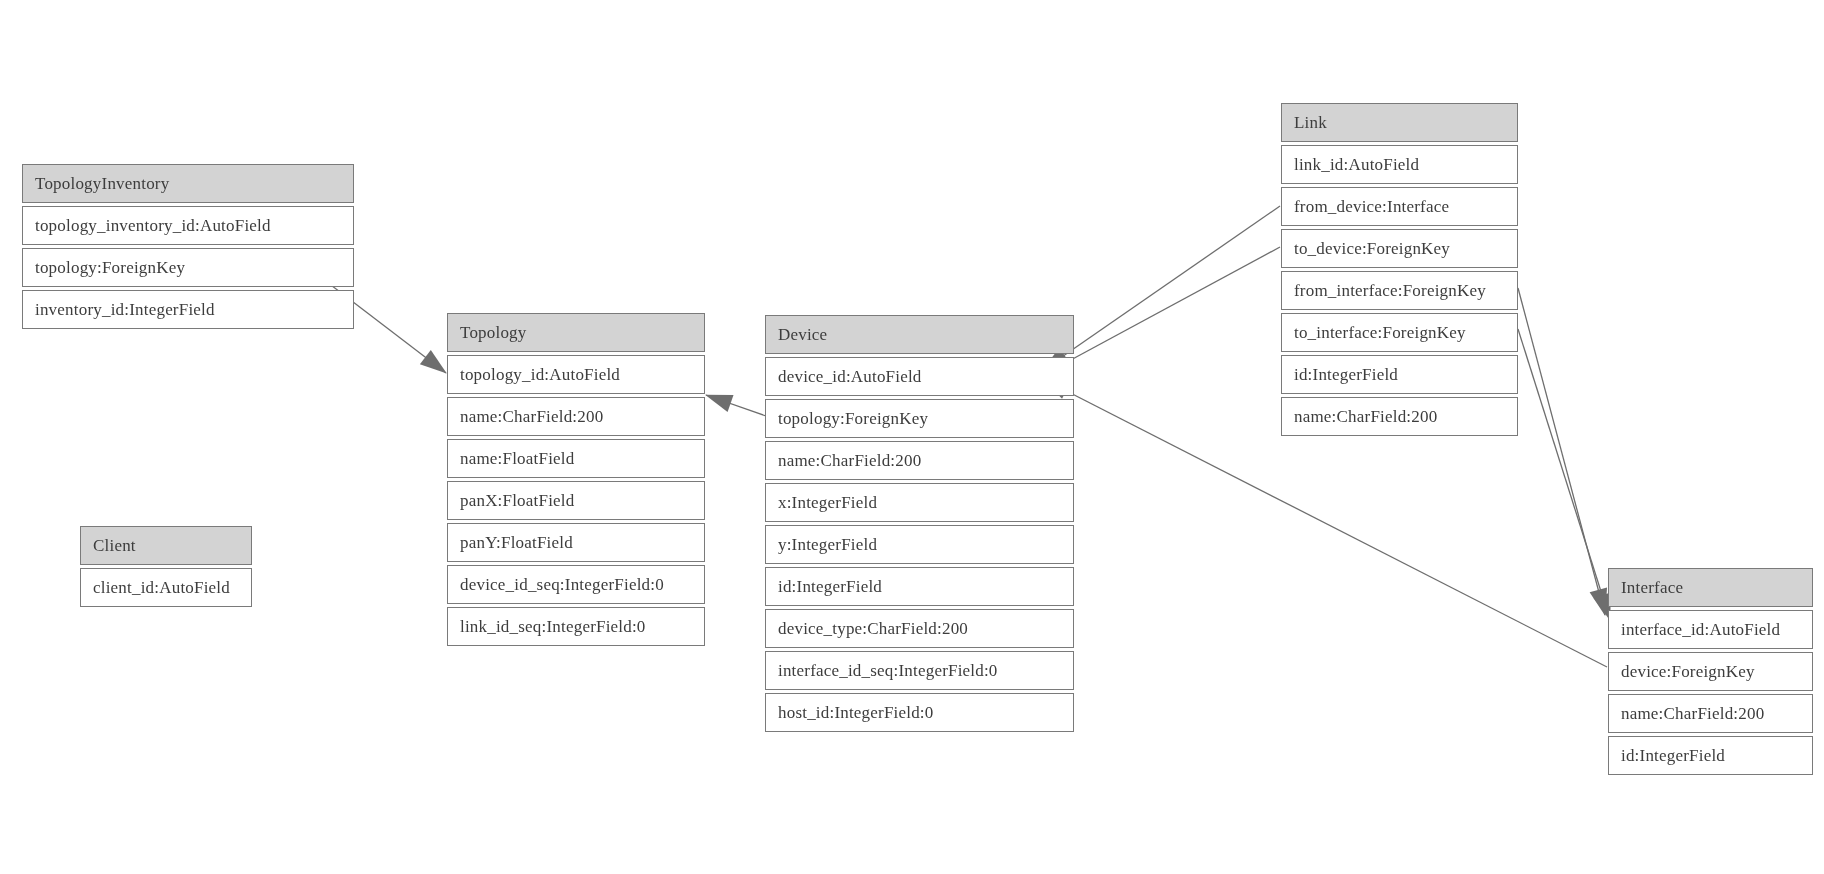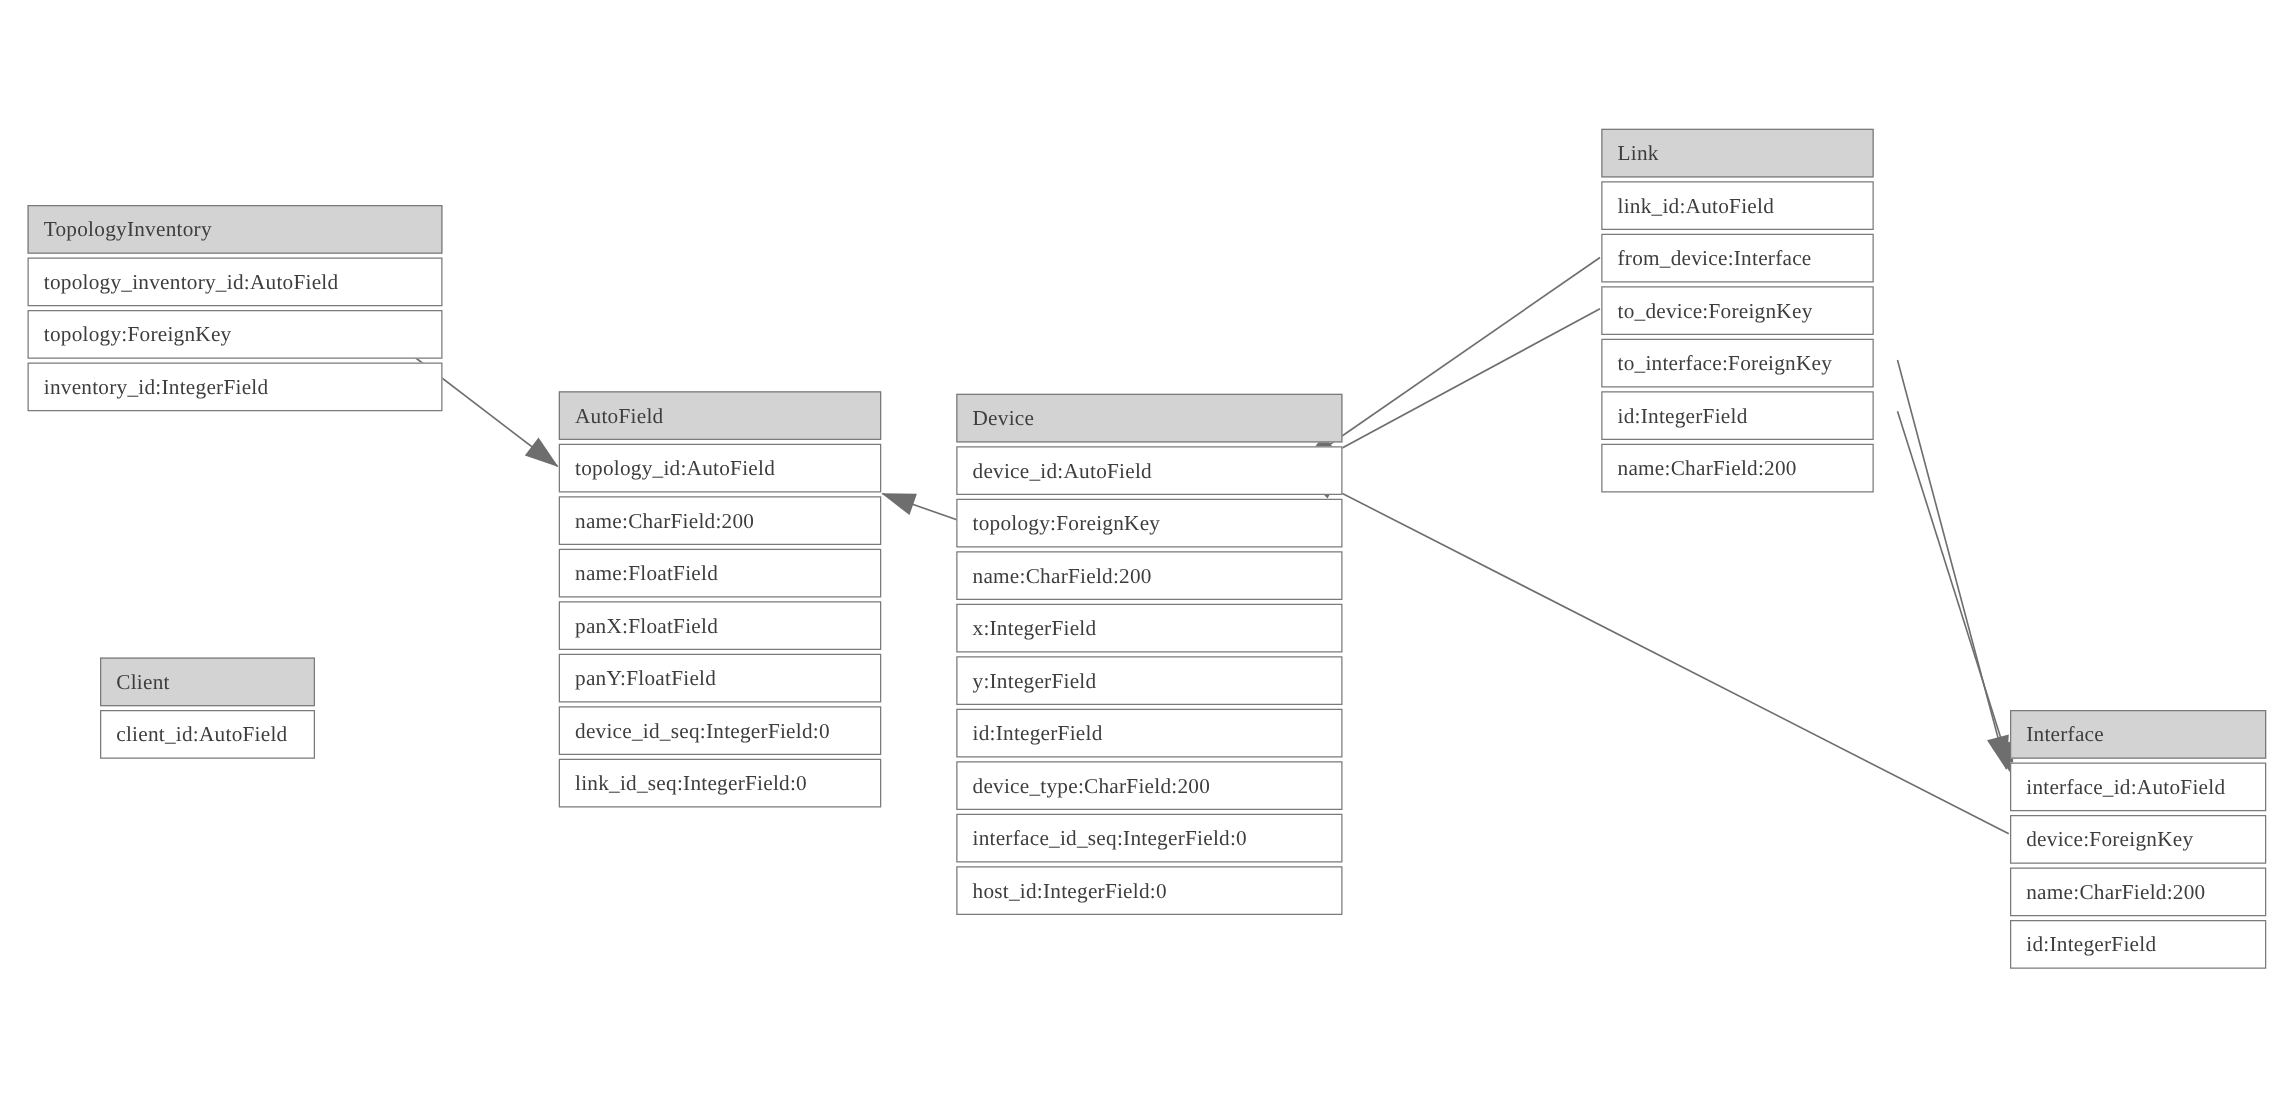--- a/index.html
+++ b/index.html
@@ -70,21 +70,21 @@
       <line x1="1518" y1="329" x2="1610" y2="620" class="edge-line" stroke="#6e6e6e" marker-end="url(#arrowhead)"></line>
     </svg>
 
 <div class="entity" style="left: 22px; top: 164px; width: 332px;">
       <div class="cell header">TopologyInventory</div>
       <div class="cell">topology_inventory_id:AutoField</div>
       <div class="cell">topology:ForeignKey</div>
       <div class="cell">inventory_id:IntegerField</div>
     </div>
     <div class="entity" style="left: 447px; top: 313px; width: 258px;">
-      <div class="cell header">AutoField</div>
+      <div class="cell header">Topology</div>
       <div class="cell">topology_id:AutoField</div>
       <div class="cell">name:CharField:200</div>
       <div class="cell">name:FloatField</div>
       <div class="cell">panX:FloatField</div>
       <div class="cell">panY:FloatField</div>
       <div class="cell">device_id_seq:IntegerField:0</div>
       <div class="cell">link_id_seq:IntegerField:0</div>
     </div>
     <div class="entity" style="left: 80px; top: 526px; width: 172px; font-family: Liberation Serif, serif;">
       <div class="cell header">Client</div>
@@ -95,25 +95,26 @@
       <div class="cell">device_id:AutoField</div>
       <div class="cell">topology:ForeignKey</div>
       <div class="cell">name:CharField:200</div>
       <div class="cell">x:IntegerField</div>
       <div class="cell">y:IntegerField</div>
       <div class="cell">id:IntegerField</div>
       <div class="cell">device_type:CharField:200</div>
       <div class="cell">interface_id_seq:IntegerField:0</div>
       <div class="cell">host_id:IntegerField:0</div>
     </div>
-    <div class="entity" style="left: 1281px; top: 103px; width: 218px;">
+    <div class="entity" style="left: 1281px; top: 103px; width: 237px;">
       <div class="cell header">Link</div>
       <div class="cell">link_id:AutoField</div>
       <div class="cell">from_device:Interface</div>
       <div class="cell">to_device:ForeignKey</div>
+      <div class="cell">from_interface:ForeignKey</div>
       <div class="cell">to_interface:ForeignKey</div>
       <div class="cell">id:IntegerField</div>
       <div class="cell">name:CharField:200</div>
     </div>
     <div class="entity" style="left: 1608px; top: 568px; width: 205px;">
       <div class="cell header">Interface</div>
       <div class="cell">interface_id:AutoField</div>
       <div class="cell">device:ForeignKey</div>
       <div class="cell">name:CharField:200</div>
       <div class="cell">id:IntegerField</div>

